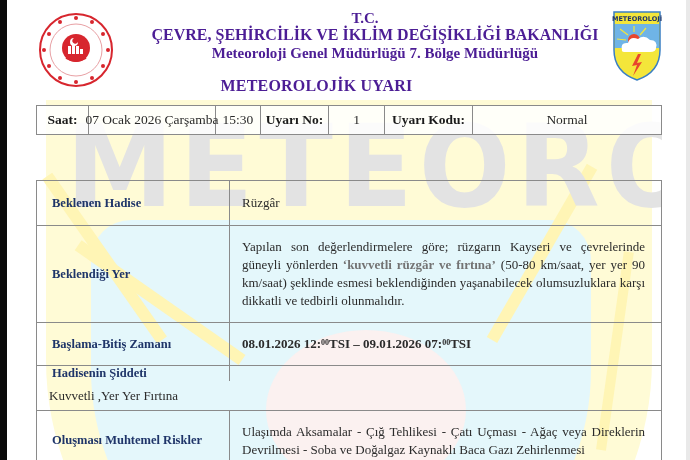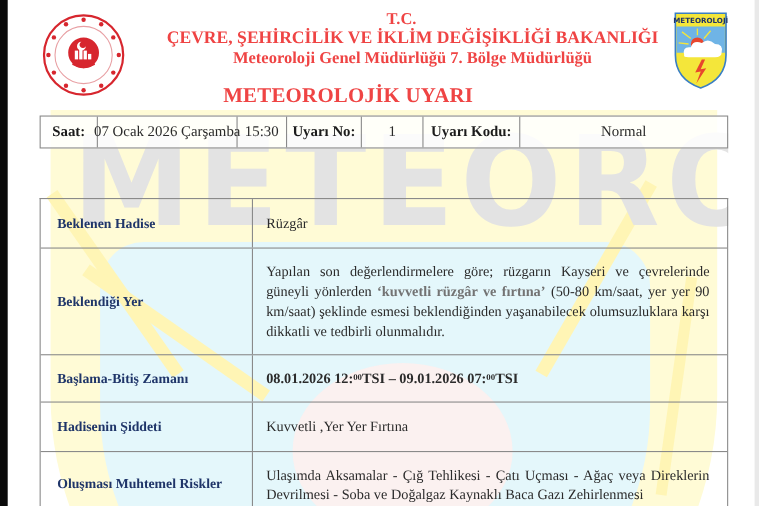--- a/index.html
+++ b/index.html
@@ -19,25 +19,25 @@
     .wm-blob { position: absolute; left: 230px; top: 230px; width: 200px; height: 160px; background: #fdf0ee; border-radius: 50%; opacity: 0.9; }
     .wm-text { position: absolute; left: 30px; top: 4px; font-family: "DejaVu Sans", sans-serif; font-weight: bold;
       font-size: 108px; letter-spacing: 6px; color: #e3e3e3; transform: scaleY(1.05); white-space: nowrap; }
 
     .content { position: absolute; left: 0; top: 0; width: 690px; height: 460px; z-index: 1; }
 
     
     .emblem { position: absolute; left: 38px; top: 12px; width: 76px; height: 76px; }
     .met-logo { position: absolute; left: 612px; top: 10px; width: 50px; height: 72px; }
 
-    .hdr { position: absolute; text-align: center; color: #ef4444; font-weight: bold; white-space: nowrap; }
+    .hdr { position: absolute; text-align: center; color: #4c1d95; font-weight: bold; white-space: nowrap; }
     .hdr-tc { left: 0; width: 690px; top: 10px; font-size: 15px; padding-left: 40px; }
     .hdr-min { left: 0; width: 690px; top: 26px; font-size: 16px; padding-left: 60px; }
     .hdr-dir { left: 0; width: 690px; top: 45px; font-size: 15px; padding-left: 60px; }
-    .hdr-title { left: 0; width: 575px; top: 77px; font-size: 19px; padding-left: 58px; letter-spacing: 0.2px; }
+    .hdr-title { left: 0; width: 575px; top: 77px; font-size: 16px; padding-left: 58px; letter-spacing: 0.2px; }
 
     
     .info { position: absolute; left: 36px; top: 105px; width: 626px; height: 30px; border: 1px solid #8a8a8a;
       display: flex; background: rgba(255,255,255,0.85); }
     .info .cell { border-right: 1px solid #8a8a8a; display: flex; align-items: center; justify-content: center;
       font-size: 13.5px; color: #2a2a2a; white-space: nowrap; }
     .info .cell:last-child { border-right: none; }
     .info .lbl { font-weight: bold; color: #1b1b1b; }
 
     .headline { position: absolute; left: 0; width: 690px; top: 150px; text-align: center;
@@ -46,21 +46,21 @@
     
     .detail { position: absolute; left: 36px; top: 180px; width: 626px; border: 1px solid #8a8a8a; border-bottom: none; }
     .row { display: flex; border-bottom: 1px solid #8a8a8a; }
     .row .k { width: 193px; border-right: 1px solid #8a8a8a; display: flex; align-items: center; padding-left: 15px;
       font-size: 12.5px; font-weight: bold; color: #1f3569; }
     .row .v { flex: 1; display: flex; align-items: center; padding: 0 16px 0 12px; font-size: 13px; color: #2b2b2b; line-height: 18px; }
     .row .v.just { text-align: justify; }
     .r1 { height: 45px; }
     .r2 { height: 97px; }
     .r3 { height: 43px; }
-    .r4 { height: 45px; }
+    .r4 { height: 45px; flex-direction: column; }
     .r5 { height: 60px; }
     .bold { font-weight: bold; color: #737373; }
     sup { font-size: 8px; vertical-align: top; position: relative; top: -1px; }
   </style>
 </head>
 <body>
 
 <div class="left-edge"></div>
 <div class="right-edge"></div>
 

